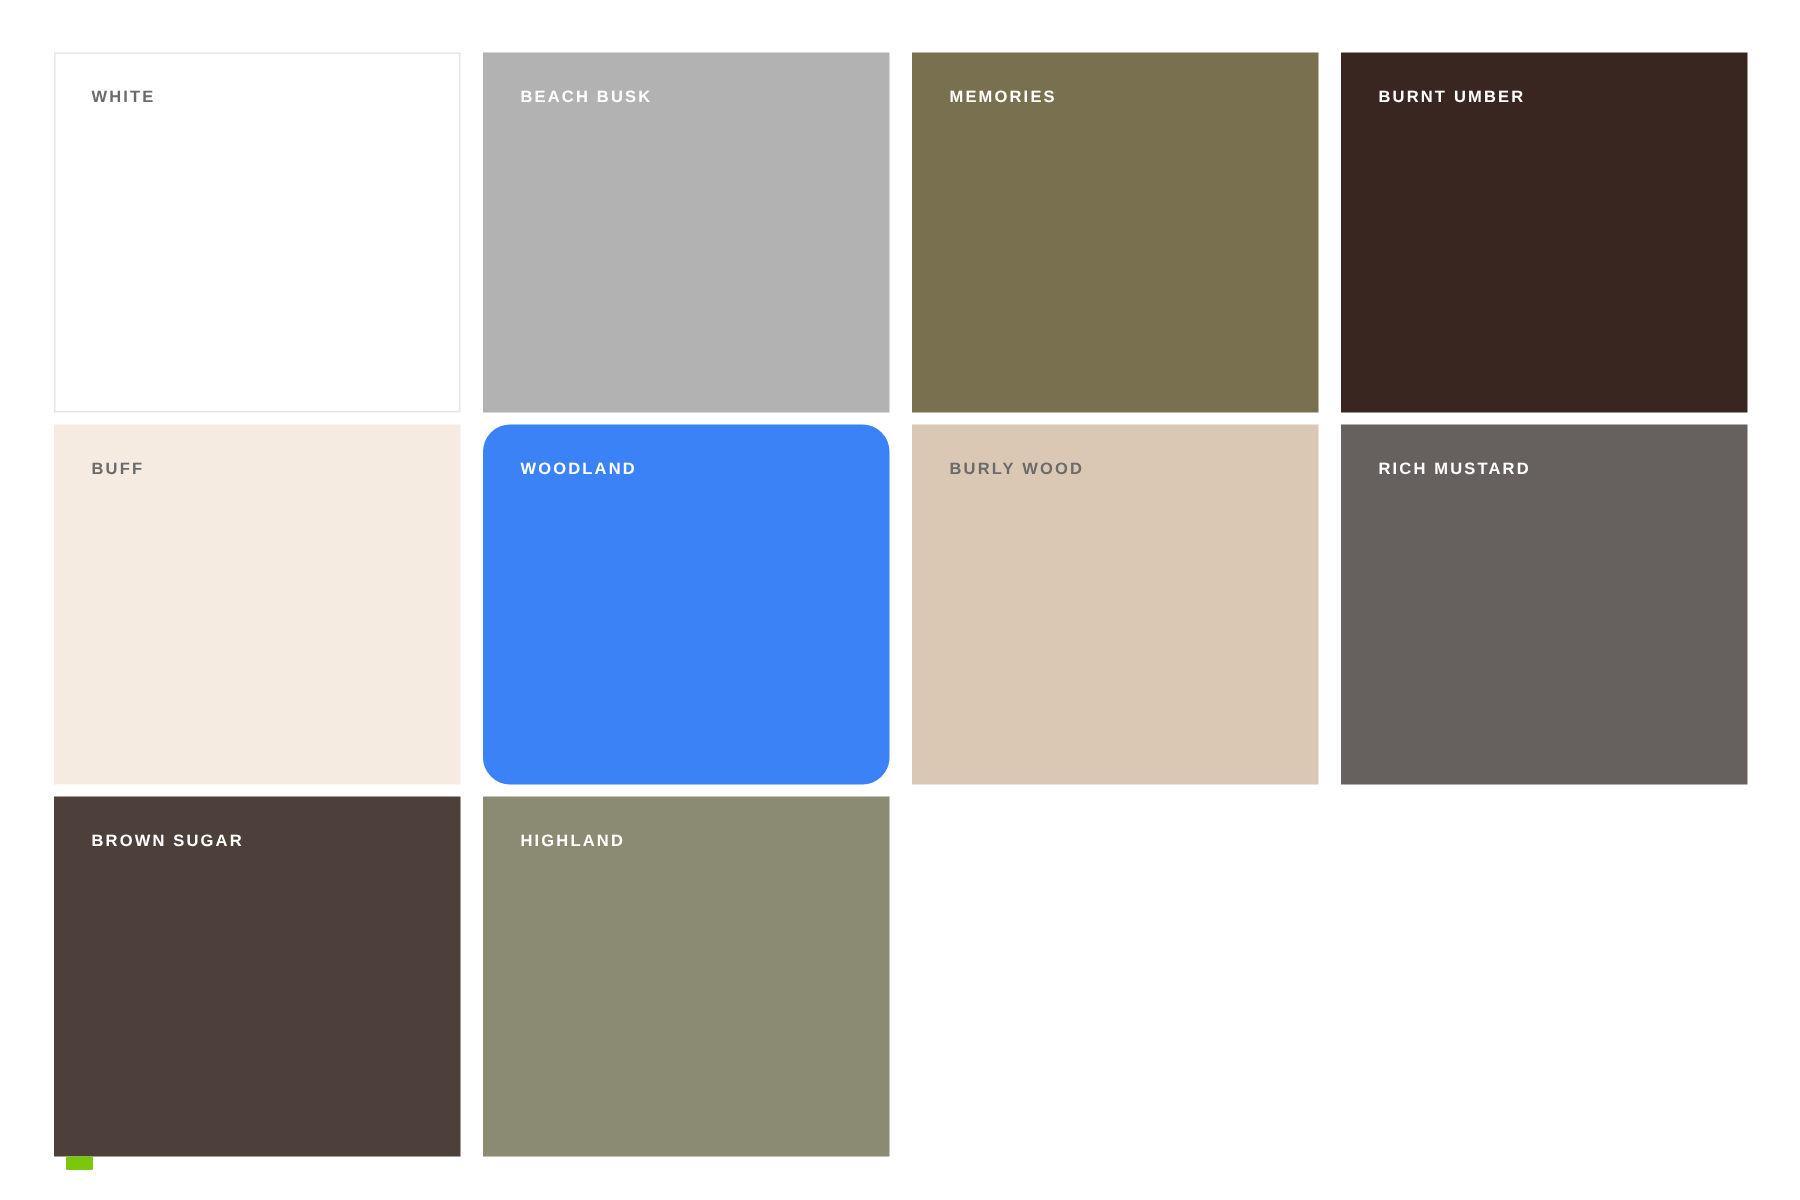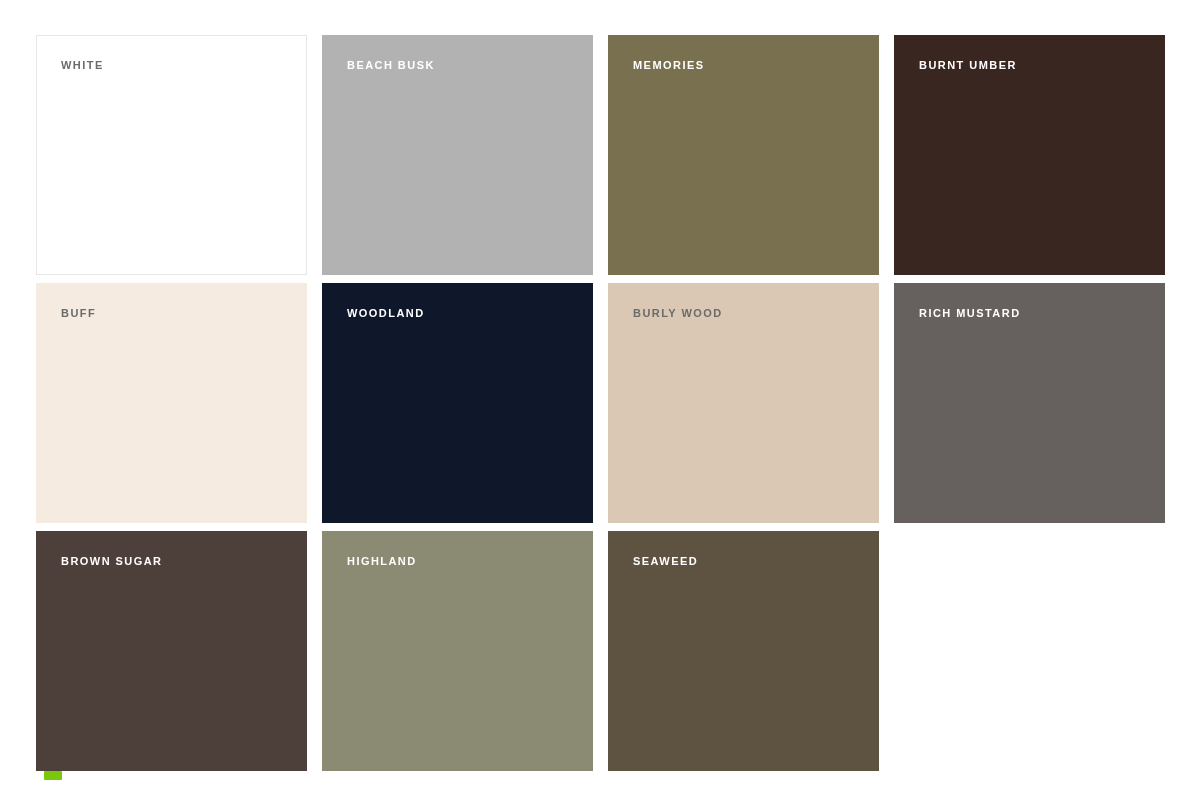--- a/index.html
+++ b/index.html
@@ -79,33 +79,30 @@
     </div>
     <div class="swatch" style="background: rgb(120, 112, 79);">
       <span class="swatch-label label-light" style="color: rgb(255, 255, 255);">MEMORIES</span>
     </div>
     <div class="swatch" style="background: rgb(58, 38, 32); padding-left: 28px;">
       <span class="swatch-label label-light" style="color: rgb(255, 255, 255);">BURNT UMBER</span>
     </div>
     <div class="swatch" style="background: rgb(245, 235, 224);">
       <span class="swatch-label label-dark" style="color: rgb(107, 107, 107);">BUFF</span>
     </div>
-    <div class="swatch" style="background: #0f172a;">
+    <div class="swatch" style="background: #3b82f6; border-radius: 18px;">
       <span class="swatch-label label-light" style="color: rgb(255, 255, 255);">WOODLAND</span>
     </div>
     <div class="swatch" style="background: rgb(219, 200, 180);">
       <span class="swatch-label label-dark" style="color: rgb(107, 107, 107);">BURLY WOOD</span>
     </div>
     <div class="swatch" style="background: rgb(102, 96, 95);">
       <span class="swatch-label label-light" style="color: rgb(255, 255, 255);">RICH MUSTARD</span>
     </div>
     <div class="swatch" style="background: rgb(77, 63, 58);">
       <span class="swatch-label label-light" style="color: rgb(255, 255, 255);">BROWN SUGAR</span>
     </div>
     <div class="swatch" style="background: rgb(139, 138, 114);">
       <span class="swatch-label label-light" style="color: rgb(255, 255, 255);">HIGHLAND</span>
     </div>
-    <div class="swatch" style="background: rgb(93, 83, 64);">
-      <span class="swatch-label label-light" style="color: rgb(255, 255, 255);">SEAWEED</span>
-    </div>
   </div>
 
 <div id="bottom-chip"></div>
 
 </body></html>

